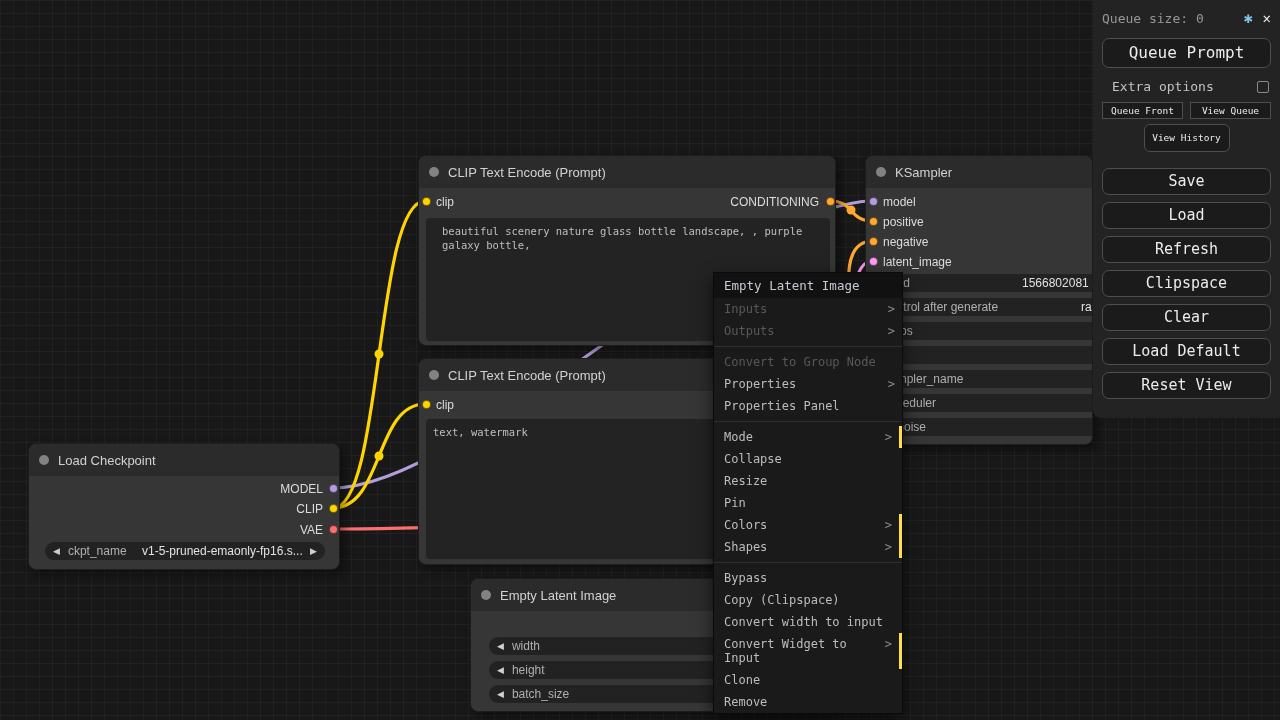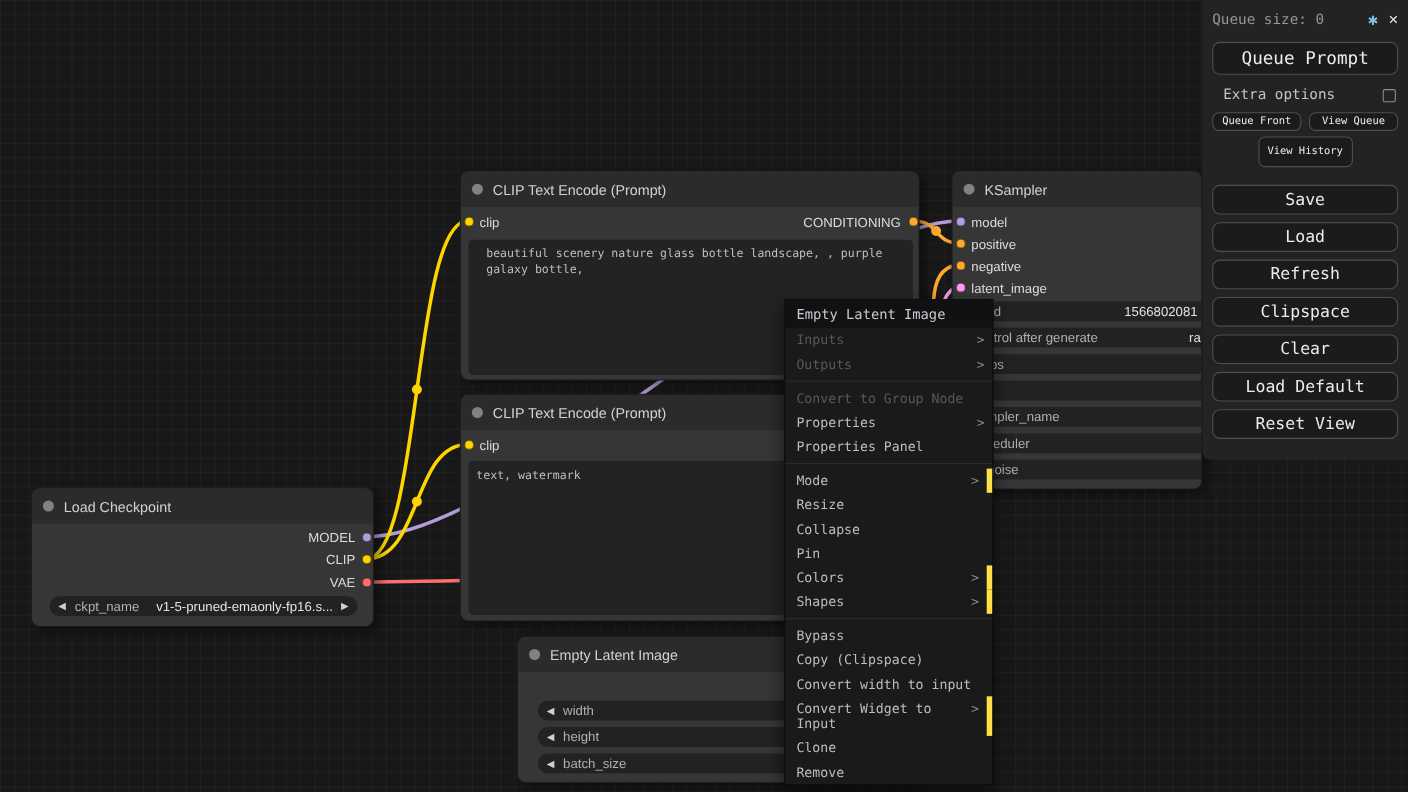--- a/index.html
+++ b/index.html
@@ -93,21 +93,21 @@
   #context-menu {
     position:absolute; left:713px; top:272px; width:190px; z-index:5;
     background:#1a1a1a; border:1px solid #0a0a0a;
     box-shadow:0 6px 16px rgba(0,0,0,.6);
     font-family:"DejaVu Sans Mono", monospace; font-size:12px;
   }
   .cm-title { background:#111; color:#c9c9d4; padding:5px 10px; font-size:12.5px; }
   .cm-item { position:relative; padding:4px 10px; color:#bdbdbd; cursor:default; }
   .cm-item.disabled { color:#585858; }
   .cm-item .arr { position:absolute; right:7px; top:4px; color:#8a8a8a; }
-  .cm-item.accent { border-right:5px solid #fde047; }
+  .cm-item.accent { border-right:3px solid #fde047; }
   .cm-sep { border-top:1px solid #2e2e2e; margin:4px 0; }
 
   
   #side-panel {
     position:absolute; left:1093px; top:0; width:187px; z-index:6;
     background:#232323; border-radius:0 0 0 8px;
     padding:8px 9px 12px 9px;
     font-family:"DejaVu Sans Mono", monospace;
   }
   .sp-row1 { display:flex; align-items:center; height:20px; margin-bottom:10px; }
@@ -117,21 +117,21 @@
   .btn {
     display:block; width:100%; background:#1b1b1b; border:1px solid #4e4e4e;
     color:#ececec; border-radius:7px; text-align:center;
     font-family:"DejaVu Sans Mono", monospace; cursor:pointer;
   }
   .btn-queue-prompt { height:30px; line-height:28px; font-size:16px; margin-bottom:11px; }
   .sp-extra { display:flex; align-items:center; margin:0 2px 8px 10px; }
   .sp-extra-label { color:#c3c3c3; font-size:13px; flex:1; }
   .sp-checkbox { width:12px; height:12px; border:1px solid #8a8a8a; border-radius:2px; background:transparent; cursor:pointer; }
   .sp-small-row { display:flex; gap:7px; margin-bottom:5px; }
-  .btn-small { height:17px; line-height:15px; font-size:9.5px; flex:1; border-radius:6px; }
+  .btn-small { height:17px; line-height:15px; font-size:9.5px; flex:1; border-radius:0; }
   .btn-history { width:86px; min-height:28px; font-size:9.5px; line-height:1.25; margin:0 auto 16px auto; padding:2px 4px; border-radius:6px; }
   .btn-big { height:27px; line-height:25px; font-size:15px; margin-bottom:7px; }
 </style>
 </head>
 <body>
 
 <svg id="wires" width="1280" height="720" viewBox="0 0 1280 720">
   <path d="M333,488 C 468,488 738,201 873,201" stroke="#B39DDB"></path>
   <path d="M333,529 C 433,529 600,521 760,520" stroke="#FF6E6E"></path>
   <path d="M333,508 C 383,508 375,201 425,201" stroke="#FFD500"></path>
@@ -252,22 +252,22 @@
 <div id="context-menu">
   <div class="cm-title">Empty Latent Image</div>
   <div class="cm-item disabled"><span>Inputs</span><span class="arr">&gt;</span></div>
   <div class="cm-item disabled"><span>Outputs</span><span class="arr">&gt;</span></div>
   <div class="cm-sep"></div>
   <div class="cm-item disabled"><span>Convert to Group Node</span></div>
   <div class="cm-item"><span>Properties</span><span class="arr">&gt;</span></div>
   <div class="cm-item"><span>Properties Panel</span></div>
   <div class="cm-sep"></div>
   <div class="cm-item accent"><span>Mode</span><span class="arr">&gt;</span></div>
+  <div class="cm-item"><span>Collapse</span></div>
   <div class="cm-item"><span>Resize</span></div>
-  <div class="cm-item"><span>Collapse</span></div>
   <div class="cm-item"><span>Pin</span></div>
   <div class="cm-item accent"><span>Colors</span><span class="arr">&gt;</span></div>
   <div class="cm-item accent"><span>Shapes</span><span class="arr">&gt;</span></div>
   <div class="cm-sep"></div>
   <div class="cm-item"><span>Bypass</span></div>
   <div class="cm-item"><span>Copy (Clipspace)</span></div>
   <div class="cm-item"><span>Convert width to input</span></div>
   <div class="cm-item accent"><span>Convert Widget to Input</span><span class="arr">&gt;</span></div>
   <div class="cm-item"><span>Clone</span></div>
   <div class="cm-item"><span>Remove</span></div>

